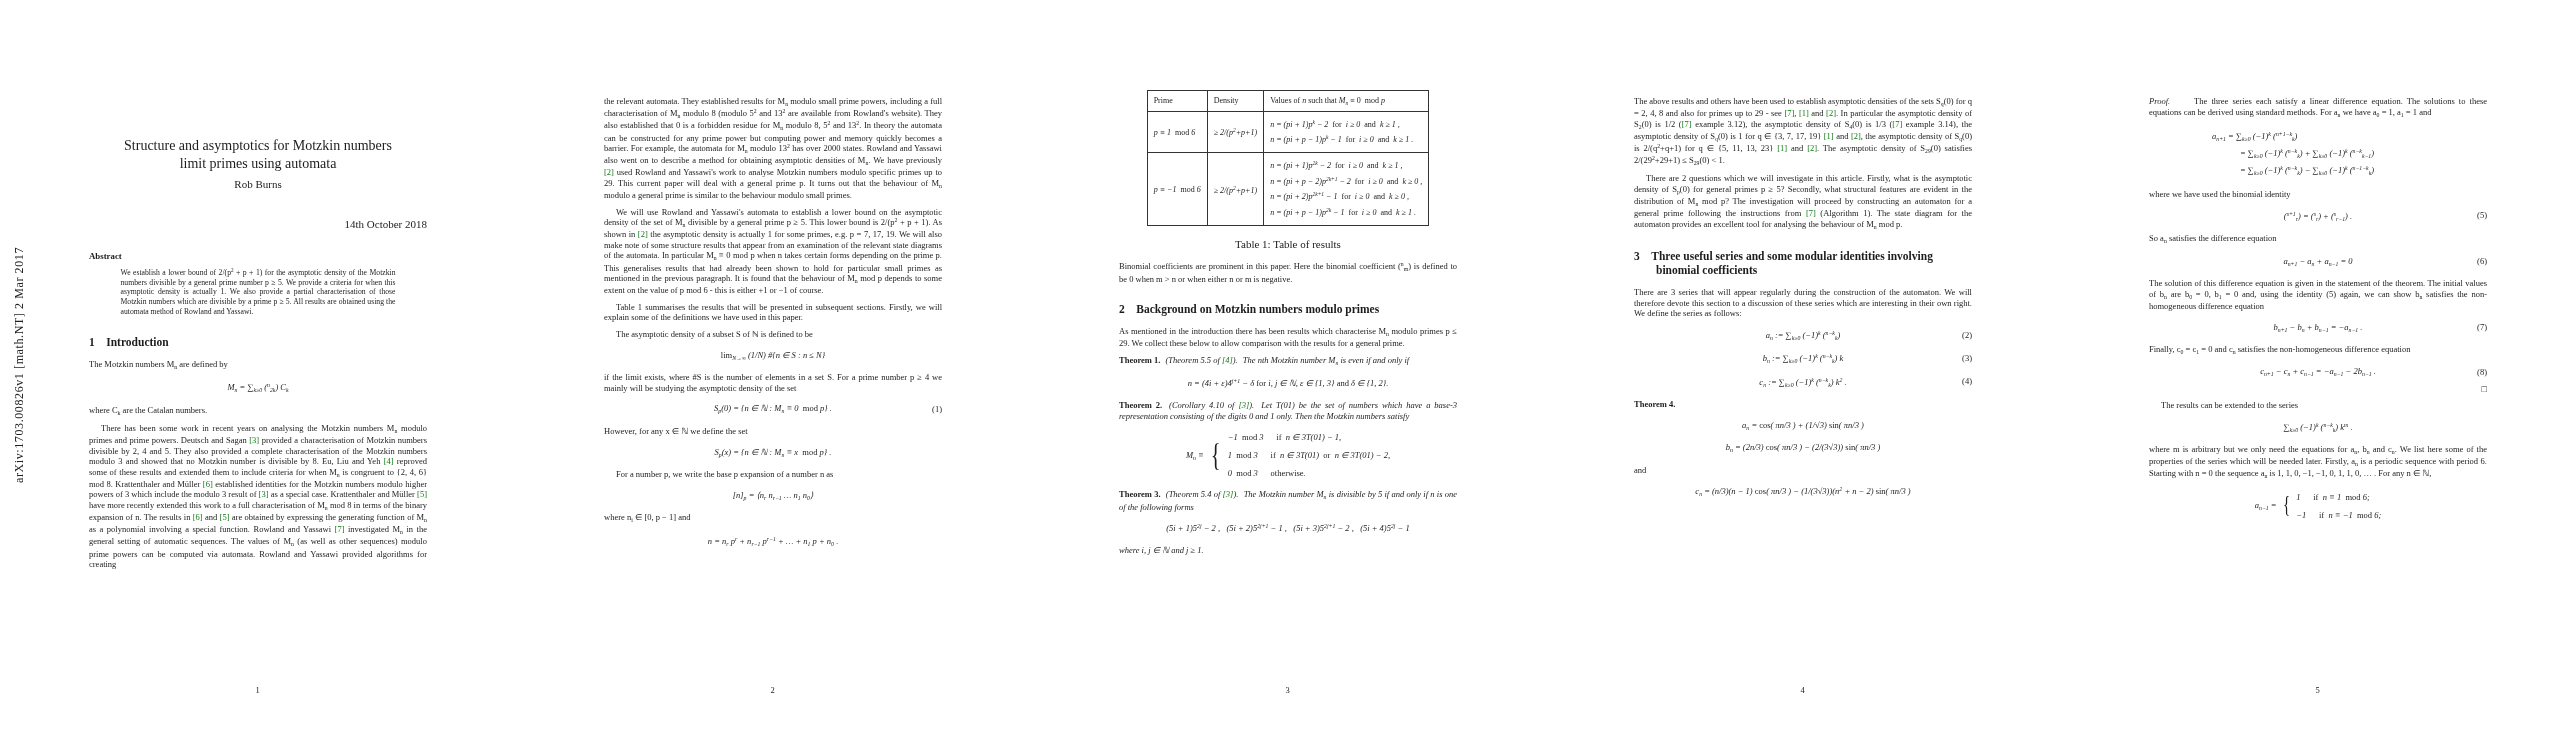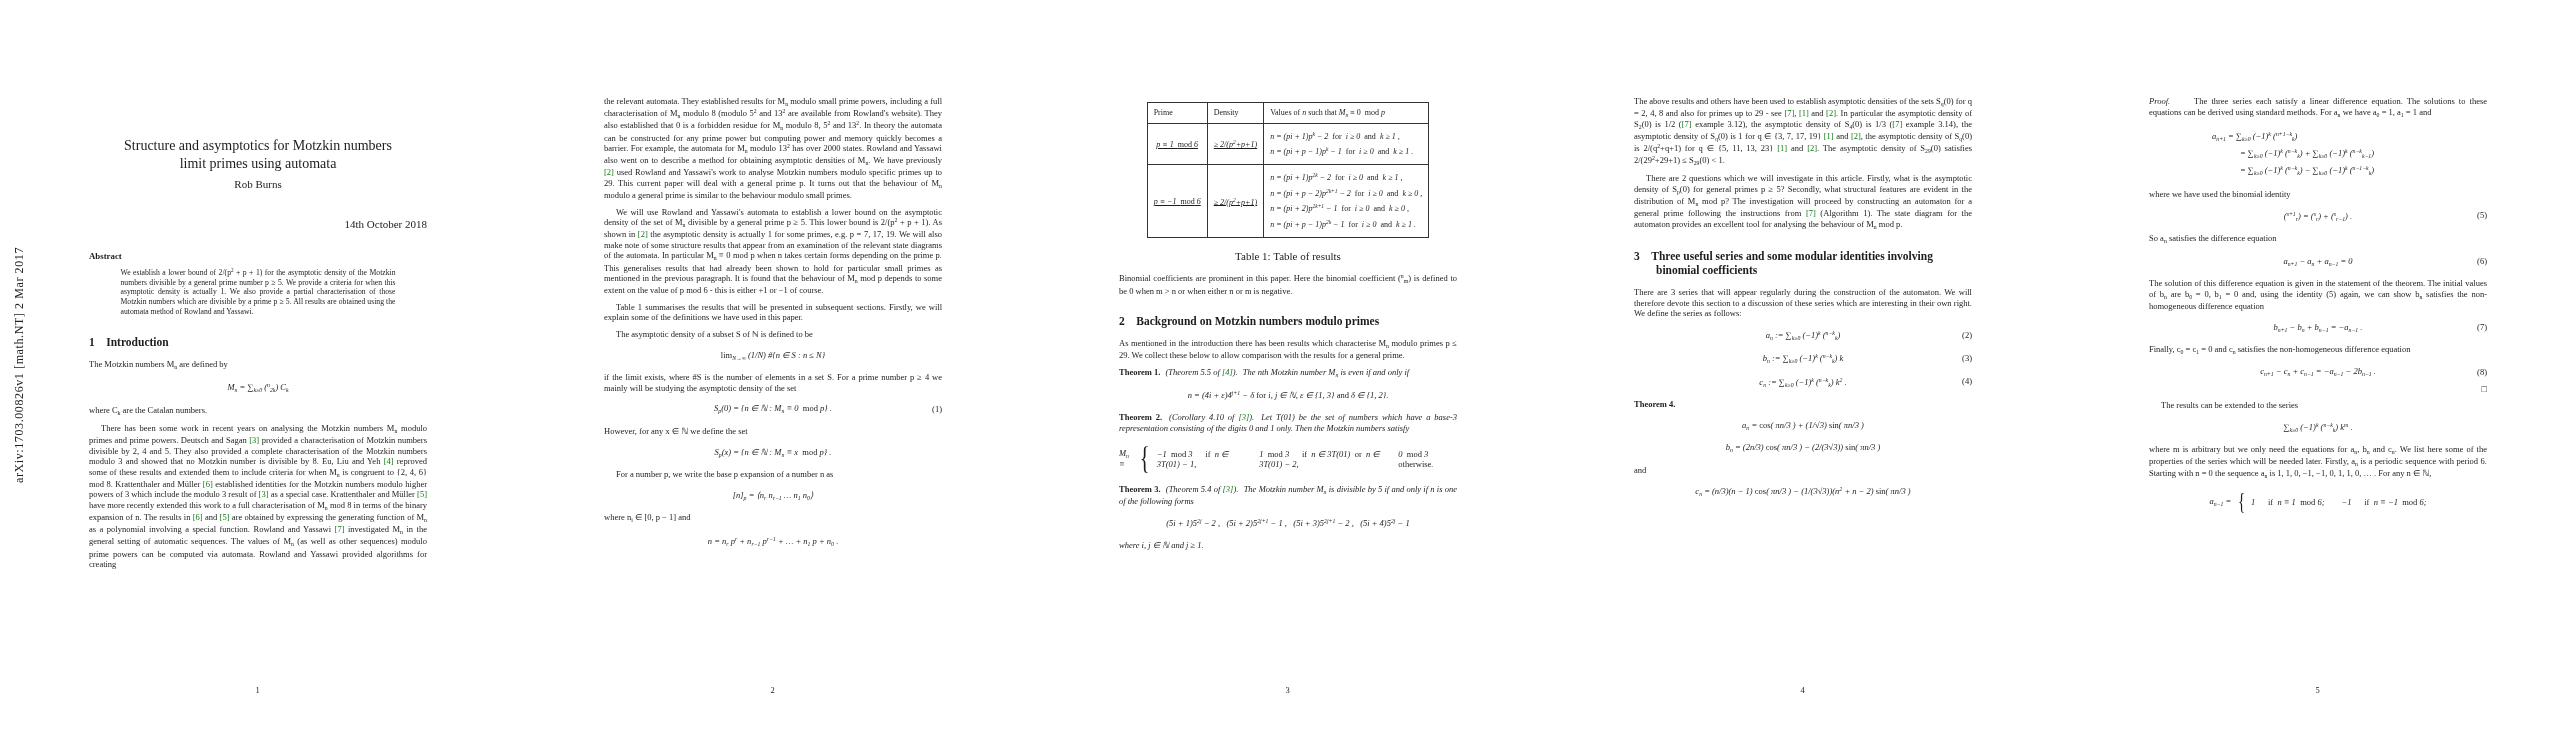--- a/index.html
+++ b/index.html
@@ -46,27 +46,27 @@
   .derive > div { line-height:1.9; padding-left:91px; text-align:left; }
   .derive > div.first { padding-left:63px; }
 
   
   .cases { display:flex; justify-content:center; align-items:center; gap:4.3px;
     margin:11px 0; font-size:8.5px; }
   .cases-lhs { font-style:italic; }
   .cases-brace { font-weight:300; line-height:0.9; transform:scaleX(0.65); color:#1c1c1c; }
   .cases-brace.b3 { font-size:32px; } .cases-brace.b2 { font-size:23px; }
   .cases-brace::before { content:"{"; }
-  .cases-lines { display:flex; gap:17px; text-align:left; font-style:italic; }
-
-  
-  table.results { border-collapse:collapse; margin:12px auto; }
+  .cases-lines { display:flex; flex-direction:column; gap:8px; text-align:left; font-style:italic; }
+
+  
+  table.results { border-collapse:collapse; margin:0 auto; }
   table.results th, table.results td { border:0.6px solid #333; padding:4.9px 6px; font-size:8px; vertical-align:middle; }
   table.results th { font-weight:normal; text-align:left; }
-  td.c-prime, td.c-density { font-style:italic; white-space:nowrap; text-align:center;text-decoration:underline; }
+  td.c-prime, td.c-density { font-style:italic; white-space:nowrap; text-align:left; }
   td.c-values { font-style:italic; font-size:7.7px; line-height:1.85; }
   .table-caption { text-align:center; font-size:11px; margin:12px 0 11px; }
 
   .and-line { font-size:8.5px; margin:3.6px 0; }
   .qed-row { text-align:right; font-size:9px; margin:-4.9px 0 4.9px; }
   .page-number { position:absolute; bottom:34px; left:0; width:100%;
     text-align:center; font-size:8.5px; color:#1c1c1c; }
   .cite { color:var(--cite, #0e7a10); }
 </style>
 </head>

